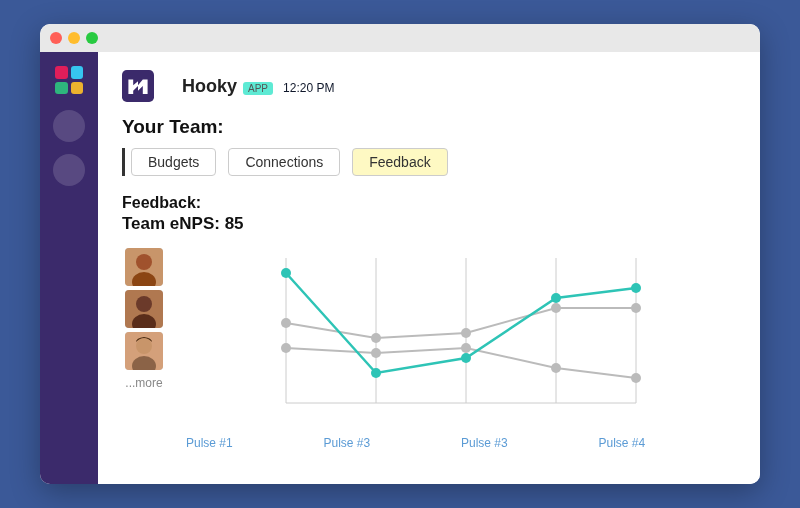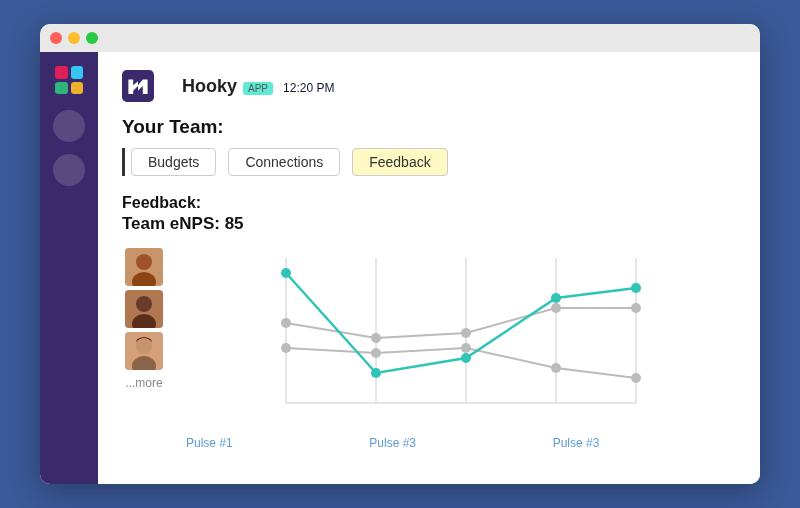--- a/index.html
+++ b/index.html
@@ -352,19 +352,20 @@
               <circle cx="200" cy="110" r="5" fill="#2ec4b6"></circle>
               <circle cx="290" cy="50" r="5" fill="#2ec4b6"></circle>
               <circle cx="370" cy="40" r="5" fill="#2ec4b6"></circle>
             </svg>
 
             
             <div class="pulse-labels">
               <div class="pulse-label">Pulse #1</div>
               <div class="pulse-label">Pulse #3</div>
               <div class="pulse-label">Pulse #3</div>
+              <div class="pulse-label">Pulse #4</div>
             </div>
           </div>
         </div>
       </div>
     </div>
   </div>
 </div>
 
 </body></html>

